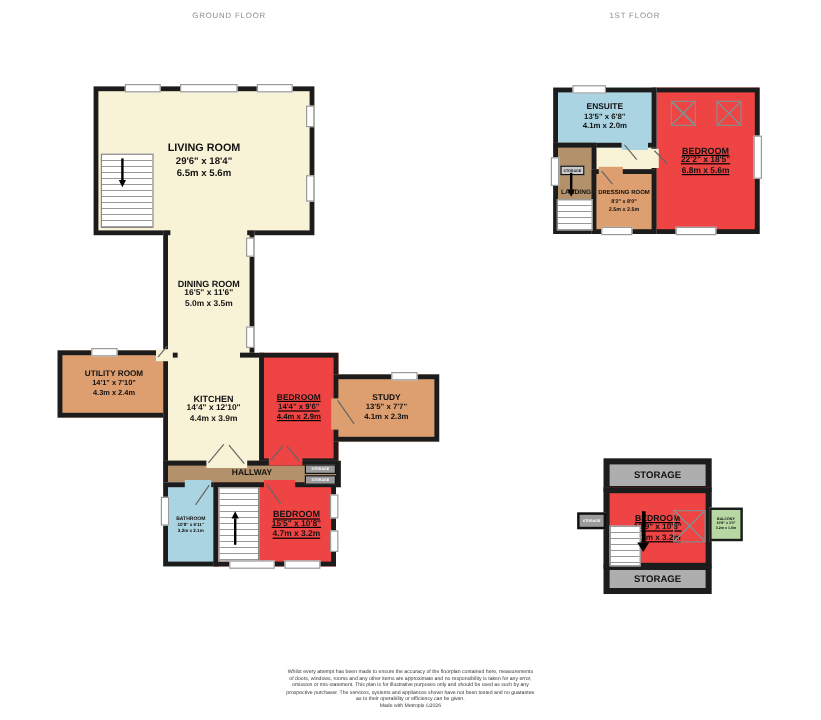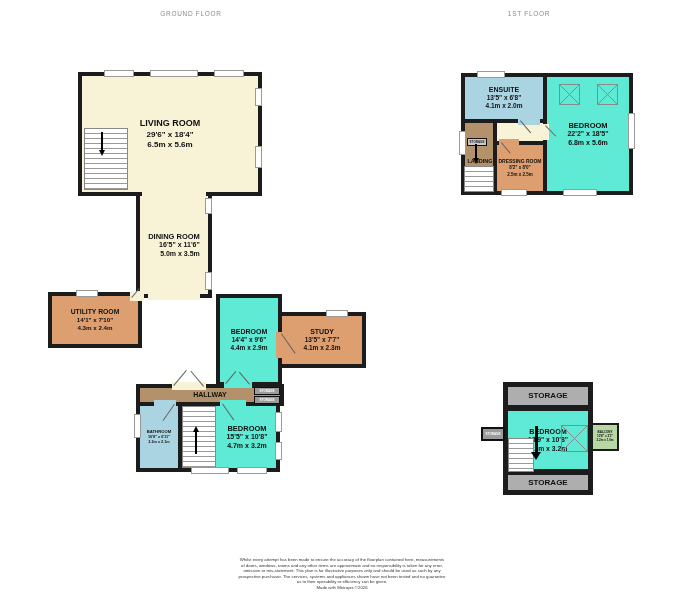--- a/index.html
+++ b/index.html
@@ -3,21 +3,21 @@
 <meta charset="utf-8">
 <style>
   html,body{margin:0;padding:0;background:#fff;}
   body{font-family:"Liberation Sans", sans-serif;}
   #canvas{position:relative;width:684px;height:600px;background:#fff;overflow:hidden;}
   .floor-label{position:absolute;font-size:6.5px;letter-spacing:.7px;color:#8a8a8a;text-align:center;}
   .room{position:absolute;border:4px solid #1c1c1c;box-sizing:border-box;display:flex;align-items:center;justify-content:center;text-align:center;z-index:2;}
   .room.thick{border-width:5px;}
   .noborder{border:none;z-index:1;}
   .cream{background:#f8f2d6;}
-  .yellow{background:#5eead4;}
+  .yellow{background:#ef4444;text-decoration:underline;}
   .orange{background:#dd9f6f;}
   .brown{background:#b3916a;}
   .blue{background:#abd4e2;}
   .grey{background:#aeaeae;}
   .green{background:#b7d7a3;}
   .rlbl{font-weight:bold;color:#111;line-height:1.25;position:relative;z-index:8;}
   .gap{position:absolute;z-index:4;}
   .win{position:absolute;background:#fff;border:1px solid #9a9a9a;box-sizing:border-box;z-index:5;}
   .leaf{position:absolute;width:1px;background:#666;transform-origin:top left;z-index:6;}
   .stairs{position:absolute;background:#fff;border:1px solid #888;box-sizing:border-box;z-index:3;
@@ -47,35 +47,42 @@
 
   <div class="room cream" style="left:78px;top:72px;width:184px;height:124px;">
     <div class="rlbl" style="font-size:8px;">
       <div style="font-size:9px;">LIVING ROOM</div>
       <div>29'6" x 18'4"</div>
       <div>6.5m x 5.6m</div>
     </div>
   </div>
 
   <div class="room cream" style="left:136px;top:192px;width:76px;height:106px;">
-    <div class="rlbl" style="font-size:7px;text-align:right;">
+    <div class="rlbl" style="font-size:7px;">
       <div style="font-size:7.5px;">DINING ROOM</div>
       <div>16'5" x 11'6"</div>
       <div>5.0m x 3.5m</div>
     </div>
   </div>
 
   <div class="room orange" style="left:48px;top:292px;width:94px;height:56px;">
     <div class="rlbl" style="font-size:6.2px;">
       <div style="font-size:6.8px;">UTILITY ROOM</div>
       <div>14'1" x 7'10"</div>
       <div>4.3m x 2.4m</div>
     </div>
   </div>
 
+  <div class="room cream" style="left:136px;top:294px;width:84px;height:94px;">
+    <div class="rlbl" style="font-size:7px;">
+      <div style="font-size:7.5px;">KITCHEN</div>
+      <div>14'4" x 12'10"</div>
+      <div>4.4m x 3.9m</div>
+    </div>
+  </div>
 
   <div class="room yellow" style="left:216px;top:294px;width:66px;height:92px;">
     <div class="rlbl" style="font-size:6.5px;">
       <div style="font-size:7px;">BEDROOM</div>
       <div>14'4" x 9'6"</div>
       <div>4.4m x 2.9m</div>
     </div>
   </div>
 
   <div class="room orange" style="left:278px;top:312px;width:88px;height:56px;">

